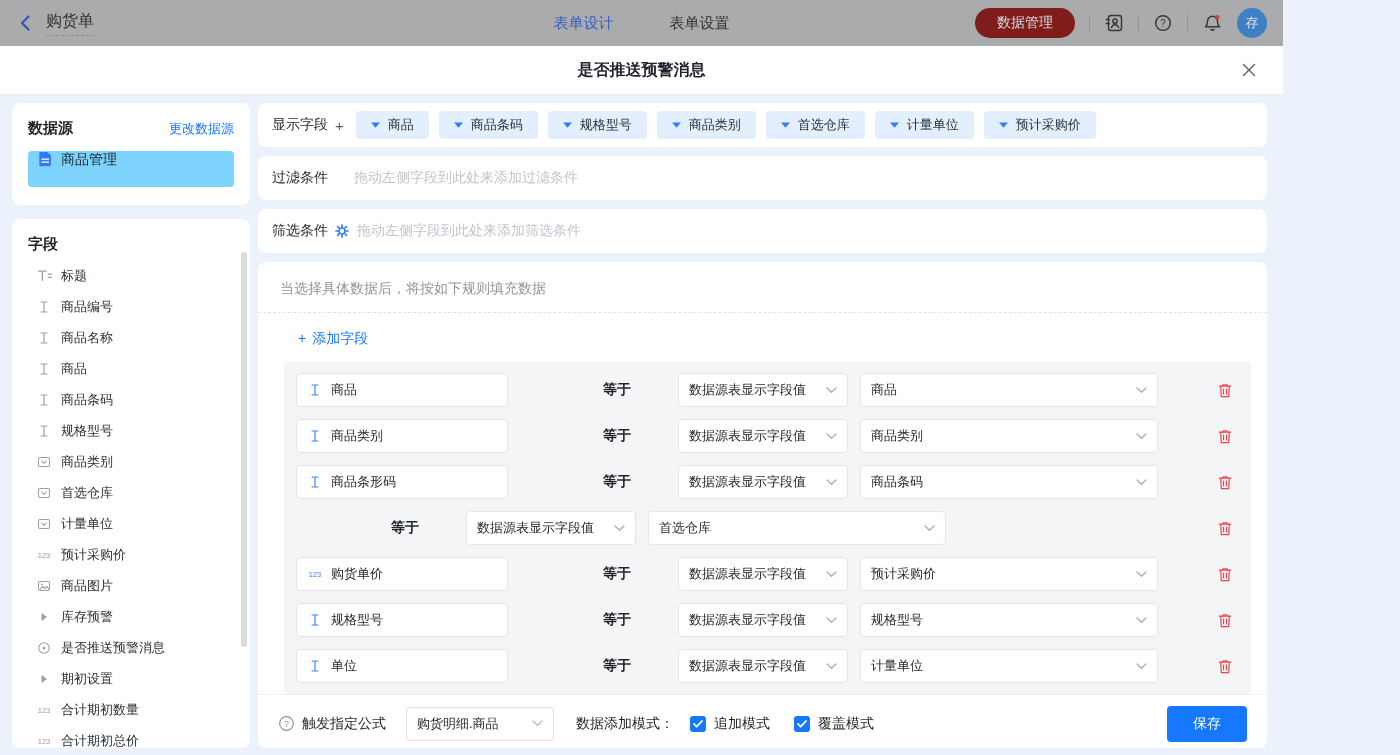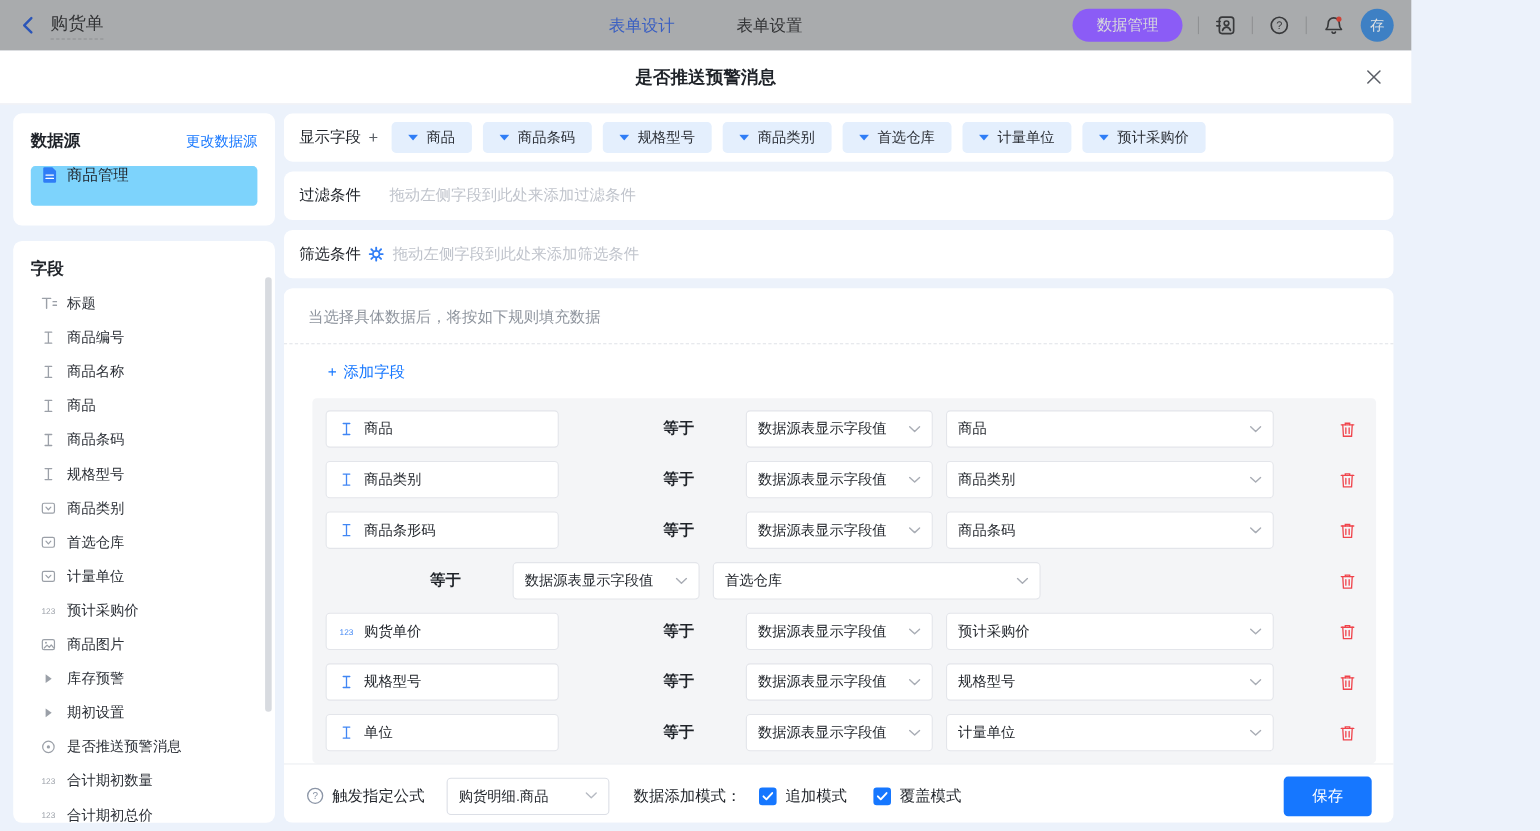--- a/index.html
+++ b/index.html
@@ -9,21 +9,21 @@
 
   
   .topbar { height:46px; flex:0 0 46px; background:#a9abad; display:flex; align-items:center; padding:0 16px; position:relative; }
   .tb-left { display:flex; align-items:center; gap:10px; }
   .back-btn { display:flex; align-items:center; cursor:pointer; }
   .form-title { font-size:16px; color:#313234; border-bottom:1px dashed #8e9092; padding-bottom:3px; }
   .tb-tabs { position:absolute; left:50%; transform:translateX(-50%); display:flex; gap:56px; height:46px; align-items:center; }
   .tb-tab { font-size:15px; color:#323335; cursor:pointer; }
   .tb-tab.active { color:#3a5fc2; }
   .tb-right { margin-left:auto; display:flex; align-items:center; gap:14px; }
-  .pill-btn { background:#8b5cf6; color:#d8dadc; font-size:14px; height:30px; padding:0 22px; border-radius:15px; display:flex; align-items:center; cursor:pointer; }
+  .pill-btn { background:#7f1d1d; color:#d8dadc; font-size:14px; height:30px; padding:0 22px; border-radius:15px; display:flex; align-items:center; cursor:pointer; }
   .tb-divider { width:1px; height:16px; background:#8f9193; }
   .tb-icon { display:flex; align-items:center; cursor:pointer; color:#38393b; }
   .avatar { width:30px; height:30px; border-radius:50%; background:#3e80c4; color:#e0e2e4; font-size:13px; display:flex; align-items:center; justify-content:center; cursor:pointer; }
 
   
   .modal-header { height:49px; flex:0 0 49px; background:#fff; border-bottom:1px solid #e9ecf2; display:flex; align-items:center; justify-content:center; position:relative; }
   .modal-title { font-size:16px; font-weight:bold; color:#1f2329; }
   .modal-close { position:absolute; right:24px; top:14px; width:20px; height:20px; color:#5a5e66; cursor:pointer; display:flex; align-items:center; justify-content:center; }
 
   
@@ -295,39 +295,39 @@
 
                 <svg class="svg-group" width="10" height="10" viewBox="0 0 10 10">
                   <path d="M2.5 1l5.5 4-5.5 4z" fill="currentColor"></path>
                 </svg>
 
               </span>
               <span class="flabel">库存预警</span>
             </div>
 
             <div class="field-item">
-              <span class="ficon" data-icon="group">
-
-                <svg class="svg-group" width="10" height="10" viewBox="0 0 10 10">
-                  <path d="M2.5 1l5.5 4-5.5 4z" fill="currentColor"></path>
-                </svg>
-
-              </span>
-              <span class="flabel">期初设置</span>
-            </div>
-
-            <div class="field-item">
               <span class="ficon" data-icon="radio">
 
                 <svg class="svg-radio" width="14" height="14" viewBox="0 0 14 14" fill="none" stroke="currentColor" stroke-width="1.1">
                   <circle cx="7" cy="7" r="5.2"></circle>
                   <circle cx="7" cy="7" r="1.5" fill="currentColor" stroke="none"></circle>
                 </svg>
               </span>
               <span class="flabel">是否推送预警消息</span>
+            </div>
+
+            <div class="field-item">
+              <span class="ficon" data-icon="group">
+
+                <svg class="svg-group" width="10" height="10" viewBox="0 0 10 10">
+                  <path d="M2.5 1l5.5 4-5.5 4z" fill="currentColor"></path>
+                </svg>
+
+              </span>
+              <span class="flabel">期初设置</span>
             </div>
 
             <div class="field-item">
               <span class="ficon" data-icon="number">
 
                 <svg class="svg-number" width="16" height="14" viewBox="0 0 16 14">
                   <text x="8" y="10" text-anchor="middle" font-size="7.5" fill="currentColor" font-family="sans-serif">123</text>
                 </svg>
 
               </span>

